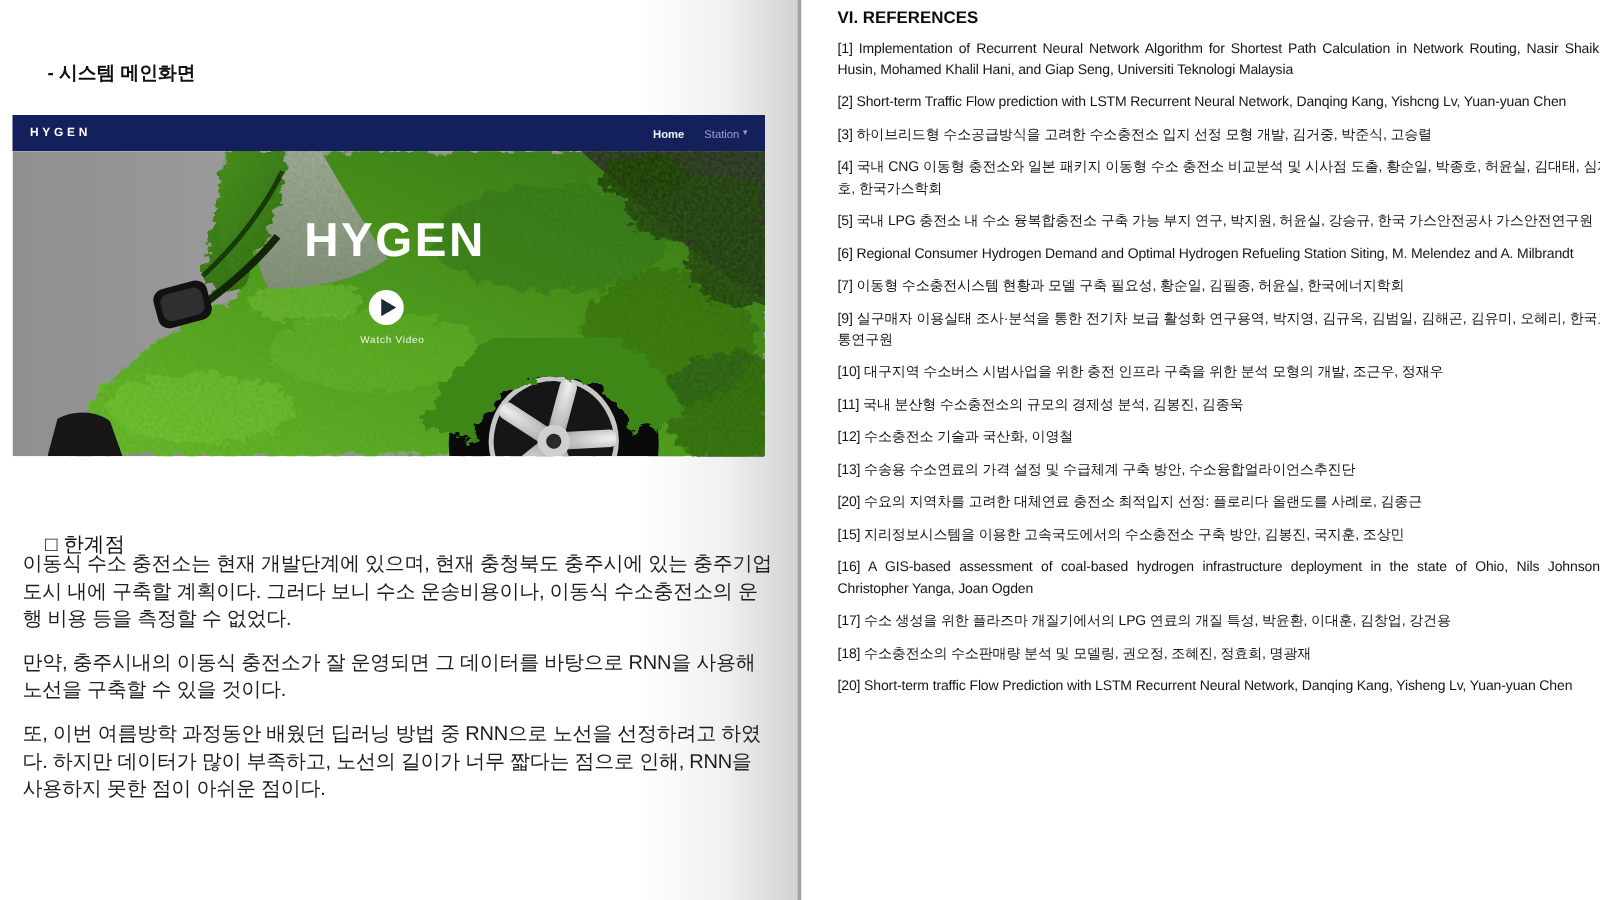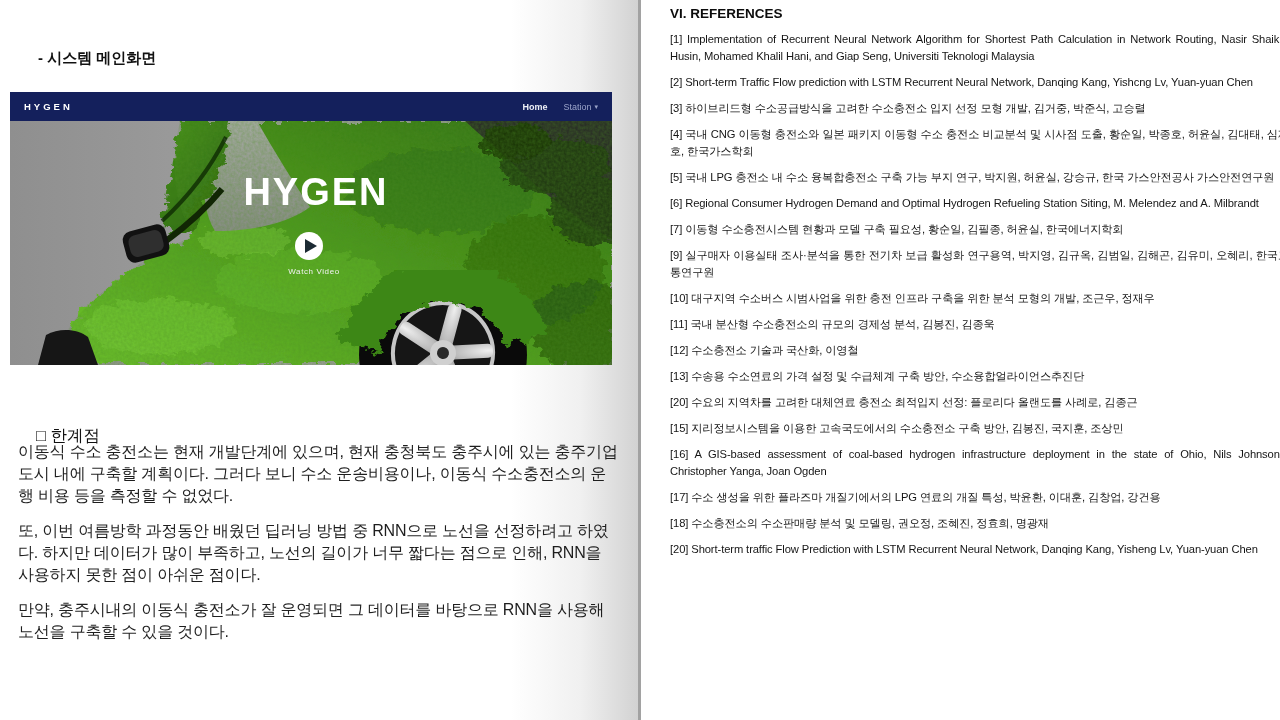--- a/index.html
+++ b/index.html
@@ -155,22 +155,22 @@
             <polygon points="295,118 295,132 307,125" fill="#1c2a33"></polygon>
           </g>
           <text x="304" y="153" text-anchor="middle" font-family="Liberation Sans, DejaVu Sans, sans-serif" font-size="8" letter-spacing="0.6" fill="#f2f2f2">Watch Video</text>
         </g>
       </svg>
     </div>
 
     <h3 class="limit-head">□ 한계점</h3>
     <div class="limit-body">
       <p>이동식 수소 충전소는 현재 개발단계에 있으며, 현재 충청북도 충주시에 있는 충주기업도시 내에 구축할 계획이다. 그러다 보니 수소 운송비용이나, 이동식 수소충전소의 운행 비용 등을 측정할 수 없었다.</p>
+      <p>만약, 충주시내의 이동식 충전소가 잘 운영되면 그 데이터를 바탕으로 RNN을 사용해 노선을 구축할 수 있을 것이다.</p>
       <p>또, 이번 여름방학 과정동안 배웠던 딥러닝 방법 중 RNN으로 노선을 선정하려고 하였다. 하지만 데이터가 많이 부족하고, 노선의 길이가 너무 짧다는 점으로 인해, RNN을 사용하지 못한 점이 아쉬운 점이다.</p>
-      <p>만약, 충주시내의 이동식 충전소가 잘 운영되면 그 데이터를 바탕으로 RNN을 사용해 노선을 구축할 수 있을 것이다.</p>
     </div>
   </div>
 
   <div class="right-panel">
     <h1 class="ref-head">VI. REFERENCES</h1>
     <div>
   <p class="ref"><span class="ref-main">[1] Implementation of Recurrent Neural Network Algorithm for Shortest Path Calculation in Network Routing, Nasir Shaikh-Husin, Mohamed Khalil Hani, and Giap Seng, Universiti Teknologi Malaysia</span></p>
 
   <p class="ref"><span class="ref-main">[2] Short-term Traffic Flow prediction with LSTM Recurrent Neural Network, Danqing Kang, Yishcng Lv, Yuan-yuan Chen</span></p>
 

